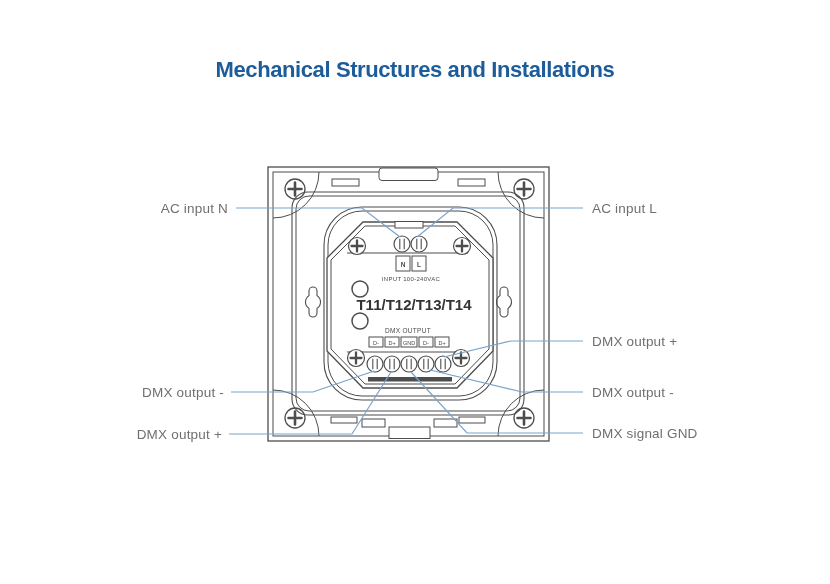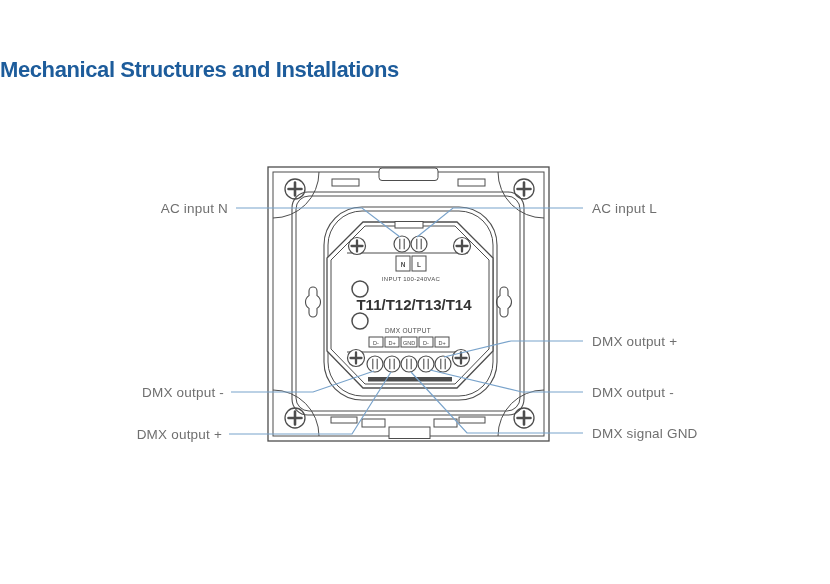--- a/index.html
+++ b/index.html
@@ -6,20 +6,21 @@
   .stage{
     position:relative;
     width:830px;height:584px;
     background:#ffffff;
     overflow:hidden;
     font-family:"Liberation Sans", sans-serif;
   }
   .title{
     position:absolute;
     top:57px;left:0;width:830px;
+    text-align:center;
     font-size:22px;
     font-weight:bold;
     letter-spacing:-0.4px;
     color:#1d5c9b;
   }
   svg.diagram{position:absolute;top:0;left:0;}
   .outline{stroke:#4d4d4d;fill:none;}
   .whitefill{stroke:#4d4d4d;fill:#ffffff;}
   .callout{stroke:#79a3cb;stroke-width:1.2;fill:none;}
   .label{

